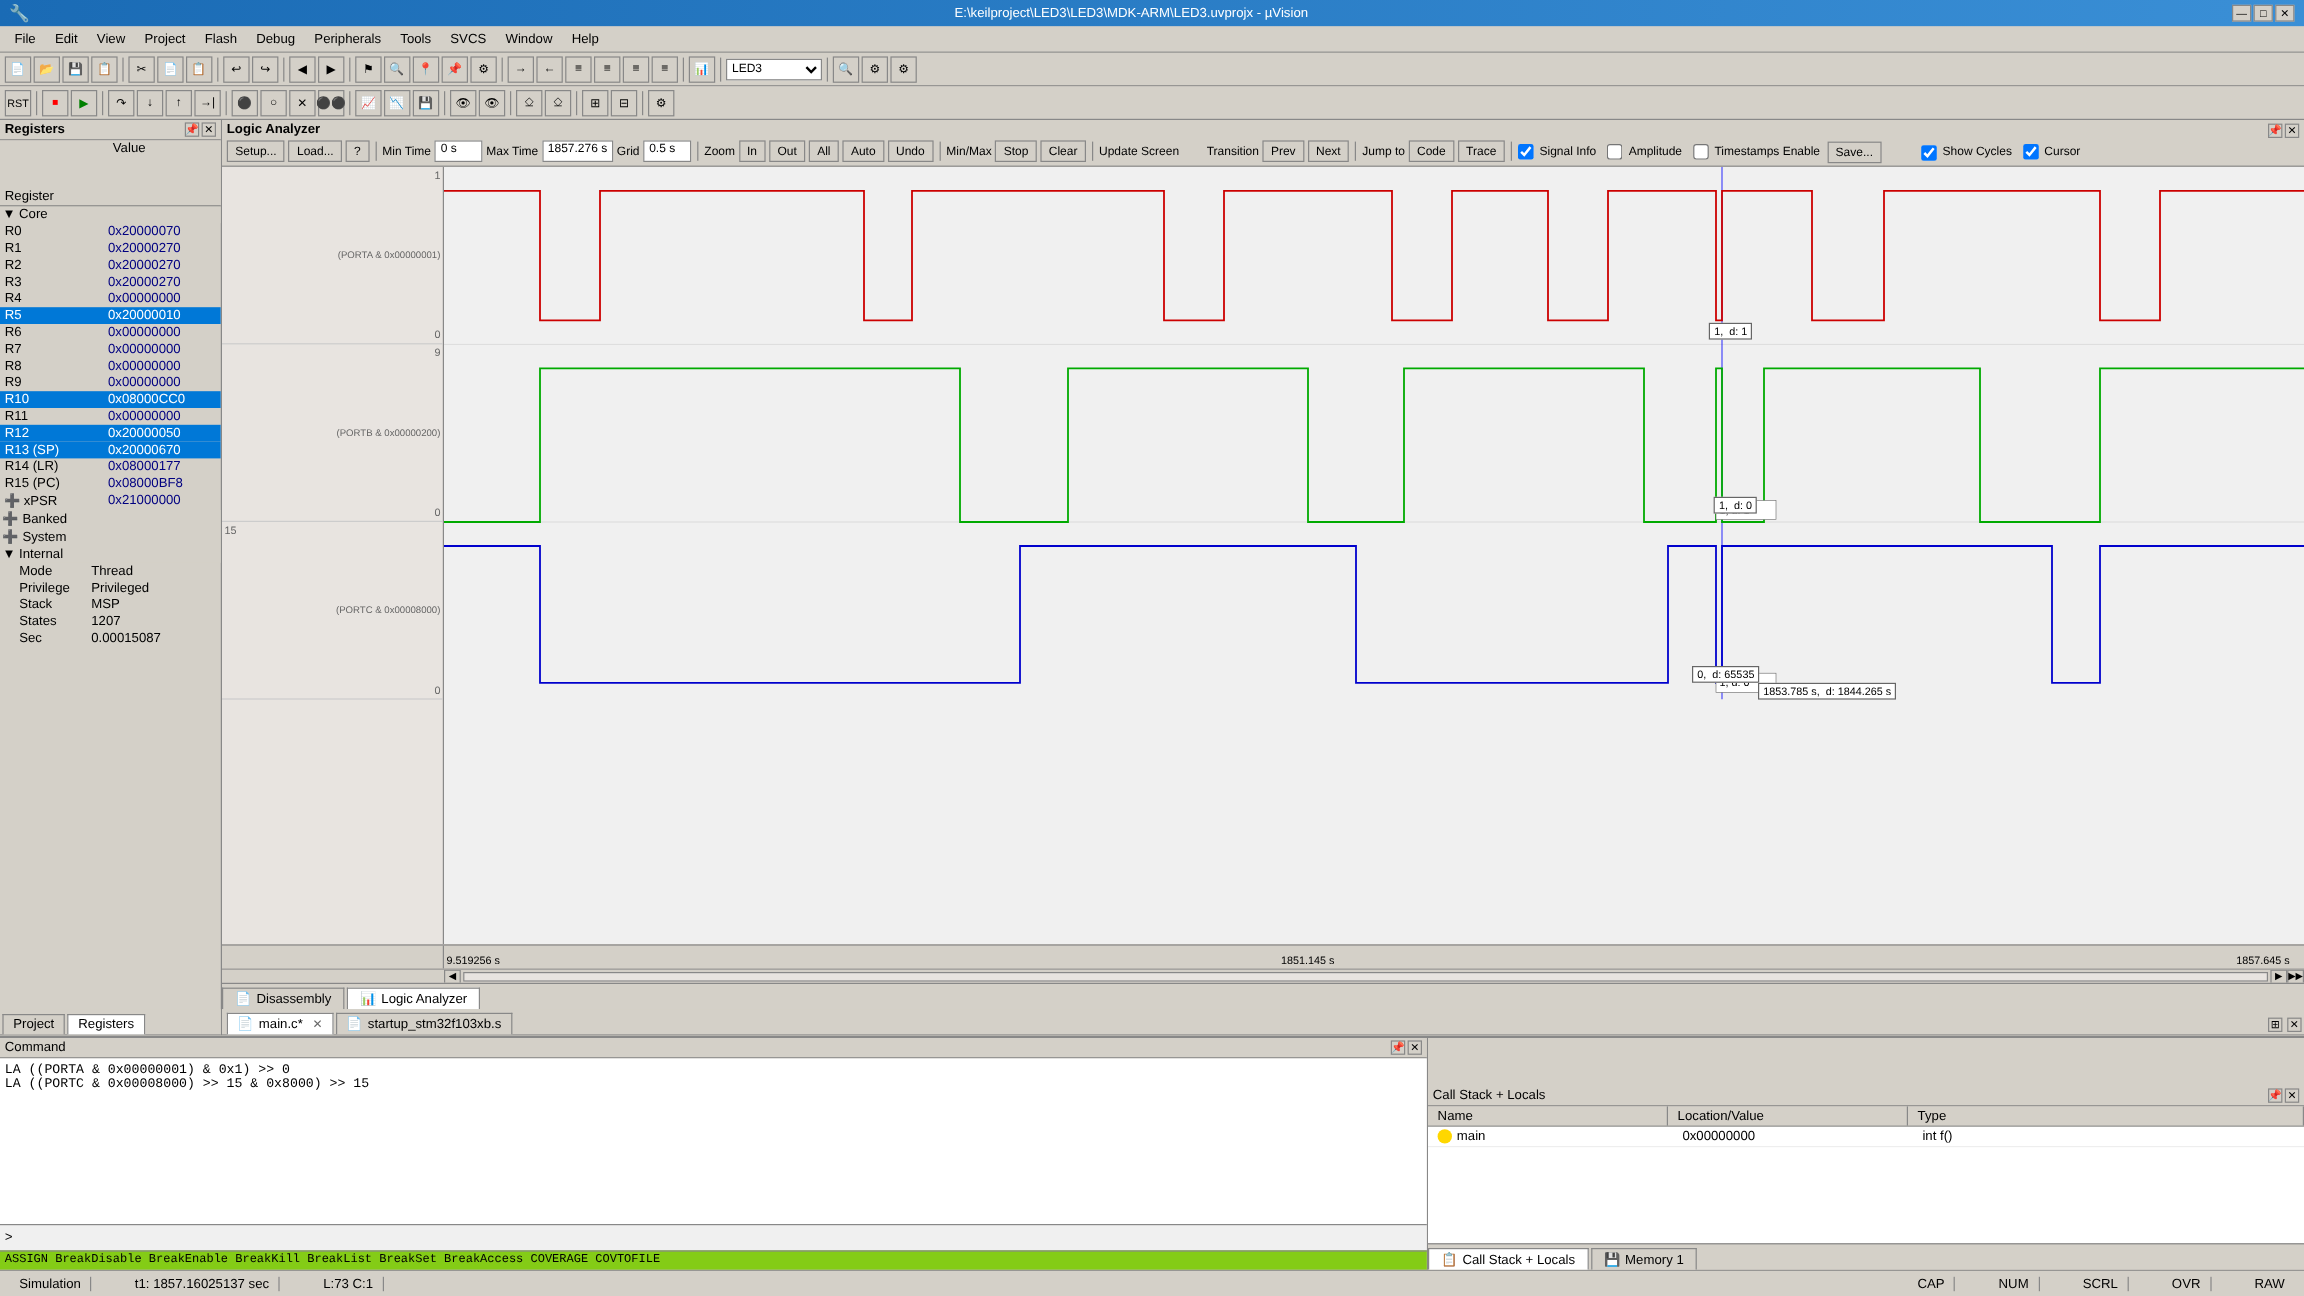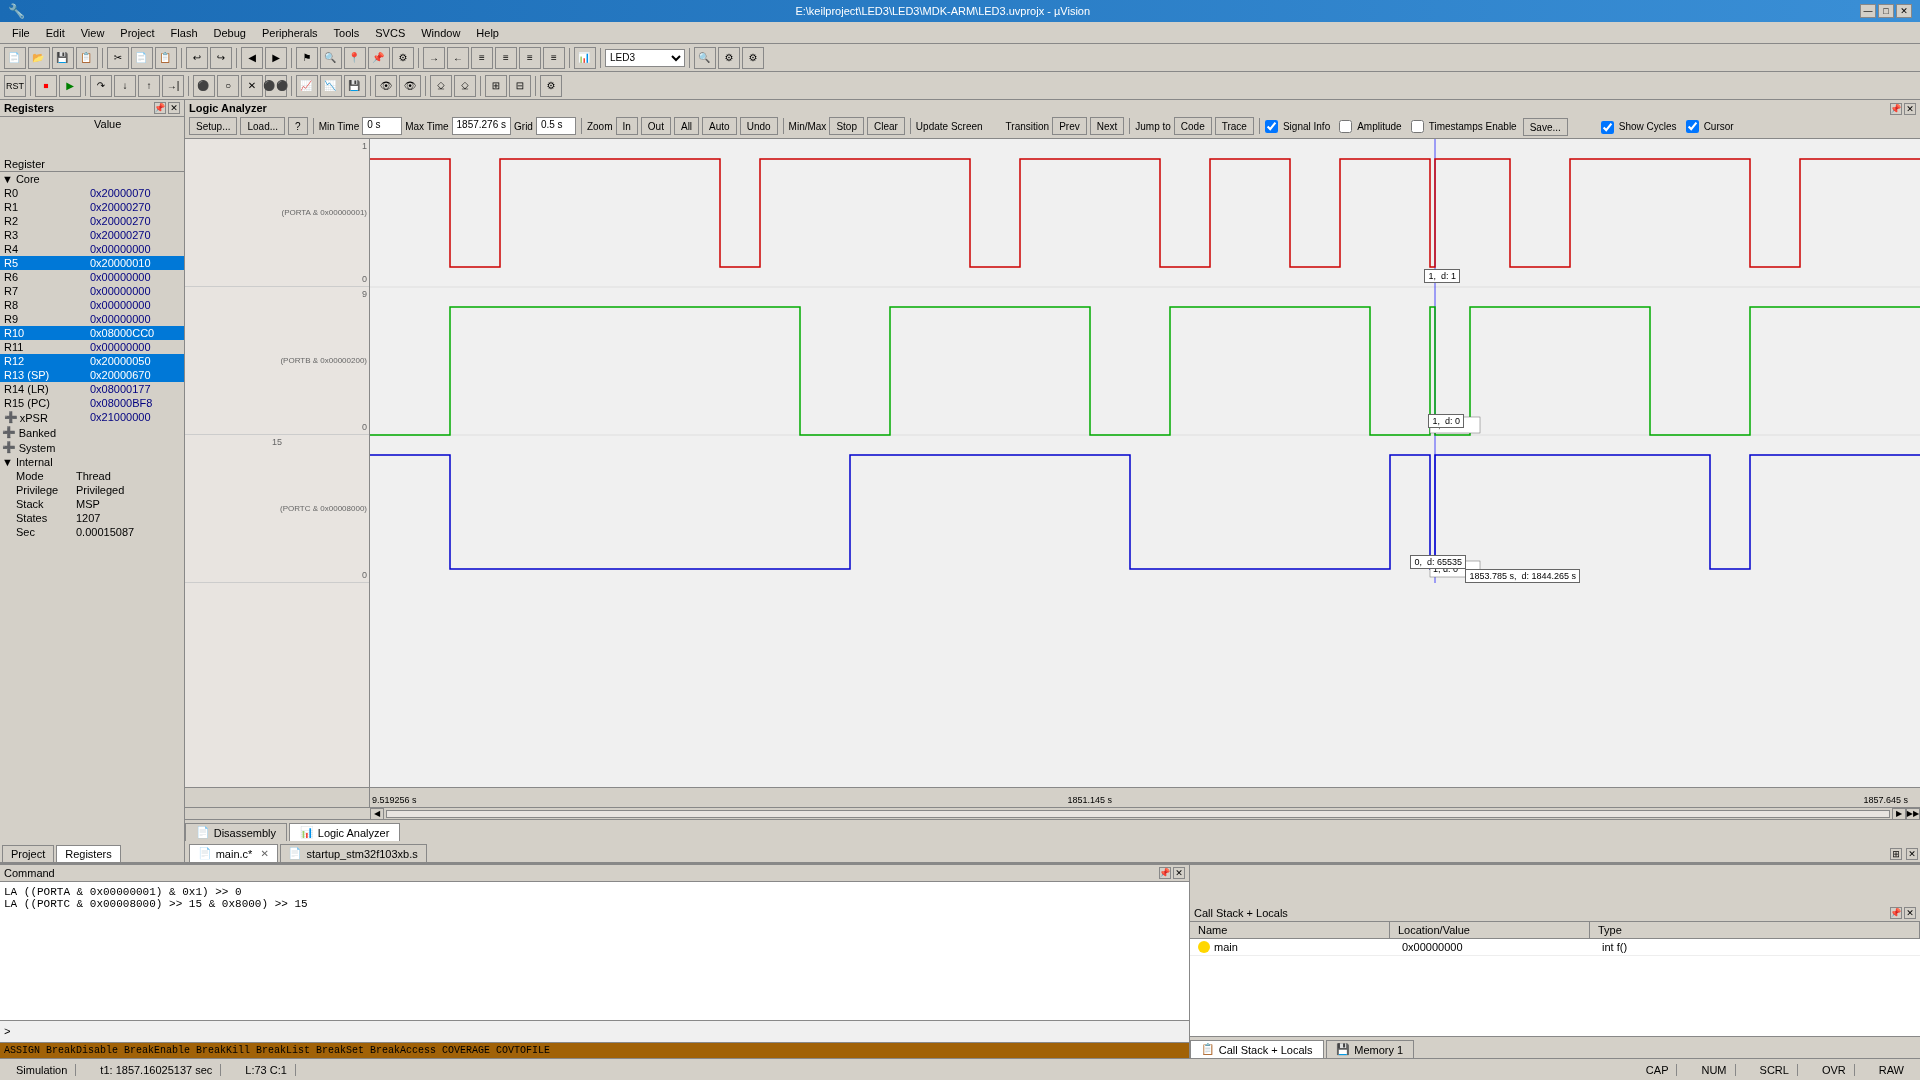--- a/index.html
+++ b/index.html
@@ -100,21 +100,21 @@
     #bottom-panel-tabs { height: 22px; display: flex; background: #d4d0c8; border-top: 1px solid #888; align-items: flex-end; }
     .bpt-tab { padding: 2px 10px; border: 1px solid #888; border-bottom: none; cursor: pointer; background: #d4d0c8; font-size: 11px; display: flex; align-items: center; gap: 4px; margin-right: 2px; }
     .bpt-tab.active { background: white; }
 
     
     #file-tabs { height: 22px; display: flex; background: #d4d0c8; border-bottom: 1px solid #888; align-items: flex-end; padding-left: 4px; }
     .file-tab { padding: 2px 8px; border: 1px solid #888; border-bottom: none; cursor: pointer; background: #d4d0c8; font-size: 11px; display: flex; align-items: center; gap: 4px; margin-right: 2px; }
     .file-tab.active { background: white; }
 
     
-    #status-bar { height: 22px; background: #d4d0c8; border-top: 1px solid #888; display: flex; align-items: center; padding: 0 8px; gap: 16px; font-size: 11px; }
+    #status-bar { height: 22px; background: #d4d0c8; border-top: 1px solid #888; display: flex; align-items: center; padding: 0 8px; gap: 28px; font-size: 11px; }
     .status-section { padding: 0 8px; border-right: 1px solid #888; }
     .status-section:last-child { border-right: none; }
 
     
     #project-tabs { height: 22px; display: flex; background: #d4d0c8; border-bottom: 1px solid #888; align-items: flex-end; padding-left: 2px; }
     .proj-tab { padding: 2px 8px; border: 1px solid #888; border-bottom: none; cursor: pointer; background: #d4d0c8; font-size: 11px; margin-right: 2px; }
     .proj-tab.active { background: white; }
 
     .close-x { font-size: 10px; color: #666; cursor: pointer; margin-left: 4px; }
 
@@ -435,21 +435,21 @@
             <div style="text-align:right;padding:0 2px;">
               <span style="font-size:9px;">9</span>
             </div>
             <div style="text-align:right;padding:0 2px;font-size:8px;">(PORTB &amp; 0x00000200)</div>
             <div style="text-align:right;padding:0 2px;">
               <span style="font-size:9px;">0</span>
             </div>
           </div>
 
           <div style="height:148px;border-bottom:1px solid #ccc;display:flex;flex-direction:column;justify-content:space-between;padding:2px 0;">
-            <div style="text-align:center;padding:0 2px;">
+            <div style="text-align:left;padding:0 2px;">
               <span style="font-size:9px;">15</span>
             </div>
             <div style="text-align:right;padding:0 2px;font-size:8px;">(PORTC &amp; 0x00008000)</div>
             <div style="text-align:right;padding:0 2px;">
               <span style="font-size:9px;">0</span>
             </div>
           </div>
         </div>
 
         <div id="la-canvas-area" style="flex:1;position:relative;background:#f0f0f0;overflow:hidden;">
@@ -566,21 +566,21 @@
       </div>
     </div>
     <div id="command-body">
       <div>LA ((PORTA &amp; 0x00000001) &amp; 0x1) &gt;&gt; 0</div>
       <div>LA ((PORTC &amp; 0x00008000) &gt;&gt; 15 &amp; 0x8000) &gt;&gt; 15</div>
     </div>
     <div id="command-input-row">
       <span id="command-prompt">&gt;</span>
       <input type="text" style="flex: 1 1 0%; font-family: &quot;Courier New&quot;, monospace; font-size: 11px; border: none; outline: none; background: transparent;">
     </div>
-    <div style="background:#a16207;padding:2px 4px;font-size:10px;font-family:'Courier New',monospace;border-top:1px solid #888;overflow-x:auto;white-space:nowrap;">
+    <div style="background:#84cc16;padding:2px 4px;font-size:10px;font-family:'Courier New',monospace;border-top:1px solid #888;overflow-x:auto;white-space:nowrap;">
       <span>ASSIGN BreakDisable BreakEnable BreakKill BreakList BreakSet BreakAccess COVERAGE COVTOFILE</span>
     </div>
   </div>
 
   <div id="callstack-panel" style="display: flex; flex-direction: column;">
     <div id="callstack-header">
       <span>Call Stack + Locals</span>
       <div style="display:flex;gap:2px;">
         <div class="panel-btn">📌</div>
         <div class="panel-btn">✕</div>

